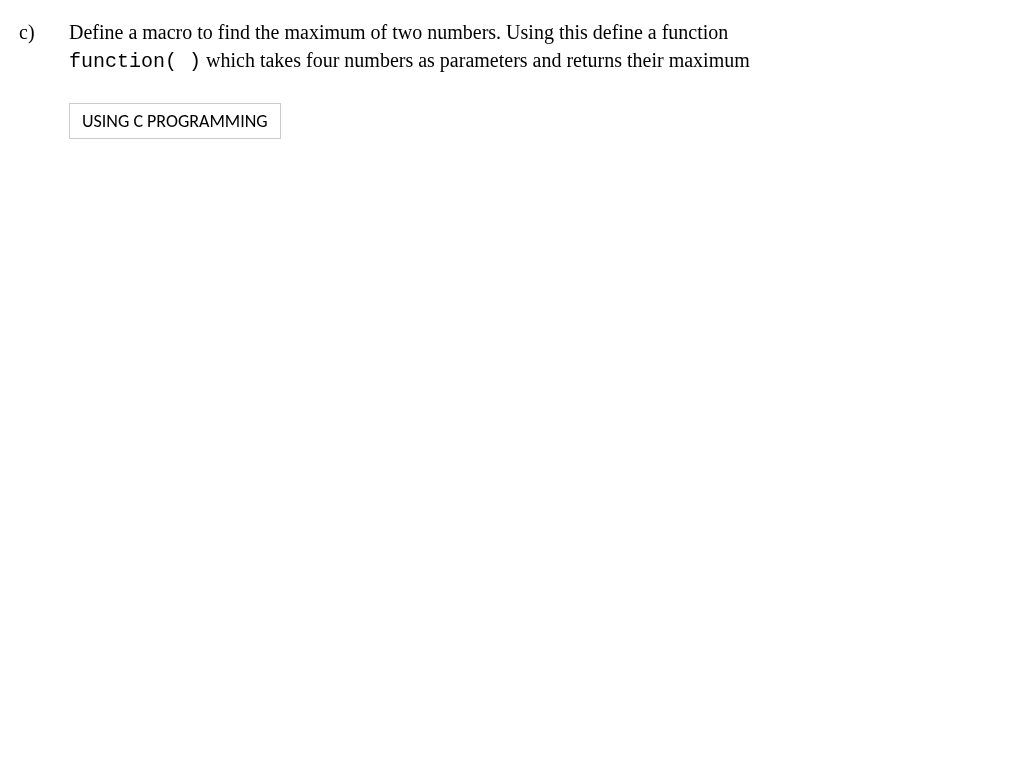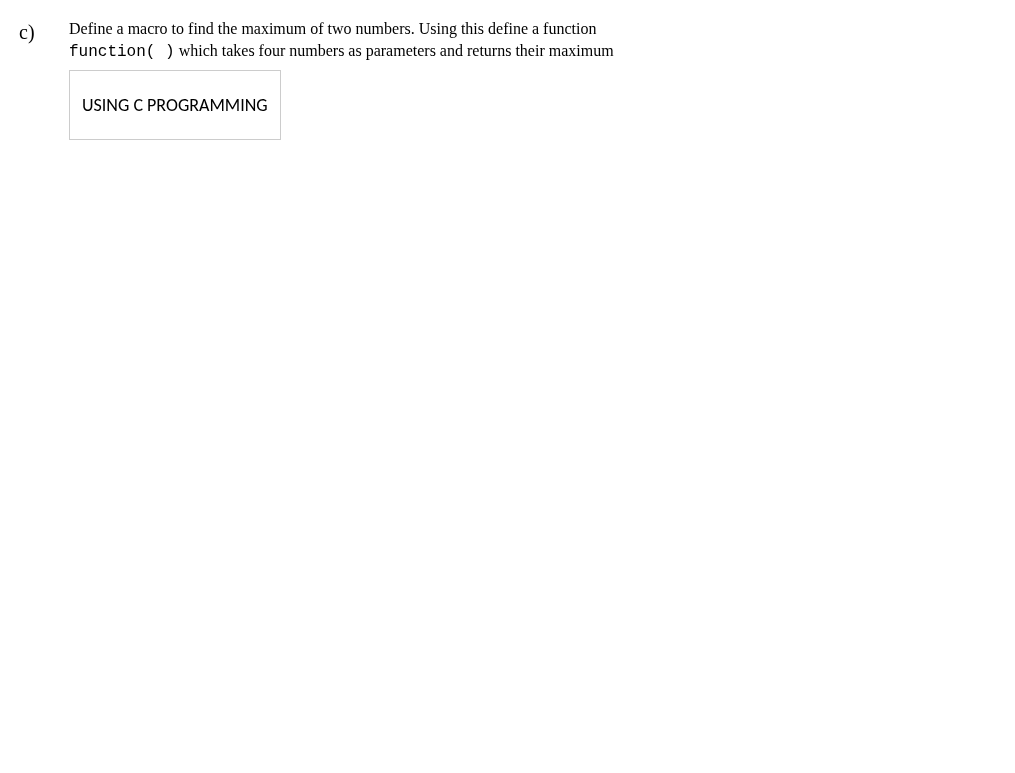--- a/index.html
+++ b/index.html
@@ -25,32 +25,32 @@
       font-size: 20px;
       color: #000000;
       line-height: 1.4;
     }
     .content-col {
       flex: 1;
       padding-right: 40px;
     }
     .question-text {
       font-family: Georgia, 'Times New Roman', serif;
-      font-size: 16px;
+      font-size: 20px;
       color: #000000;
       line-height: 1.4;
-      margin-bottom: 6px;
+      margin-bottom: 27px;
     }
     .mono {
       font-family: 'Courier New', monospace;
     }
     .note-box {
       display: inline-block;
       border: 1px solid #cccccc;
-      padding: 23px 12px;
+      padding: 6px 12px;
       font-family: Calibri, Arial, sans-serif;
       font-size: 18px;
       color: #000000;
       background: #ffffff;
     }
   </style>
 </head>
 <body>
 
 <div class="container">

